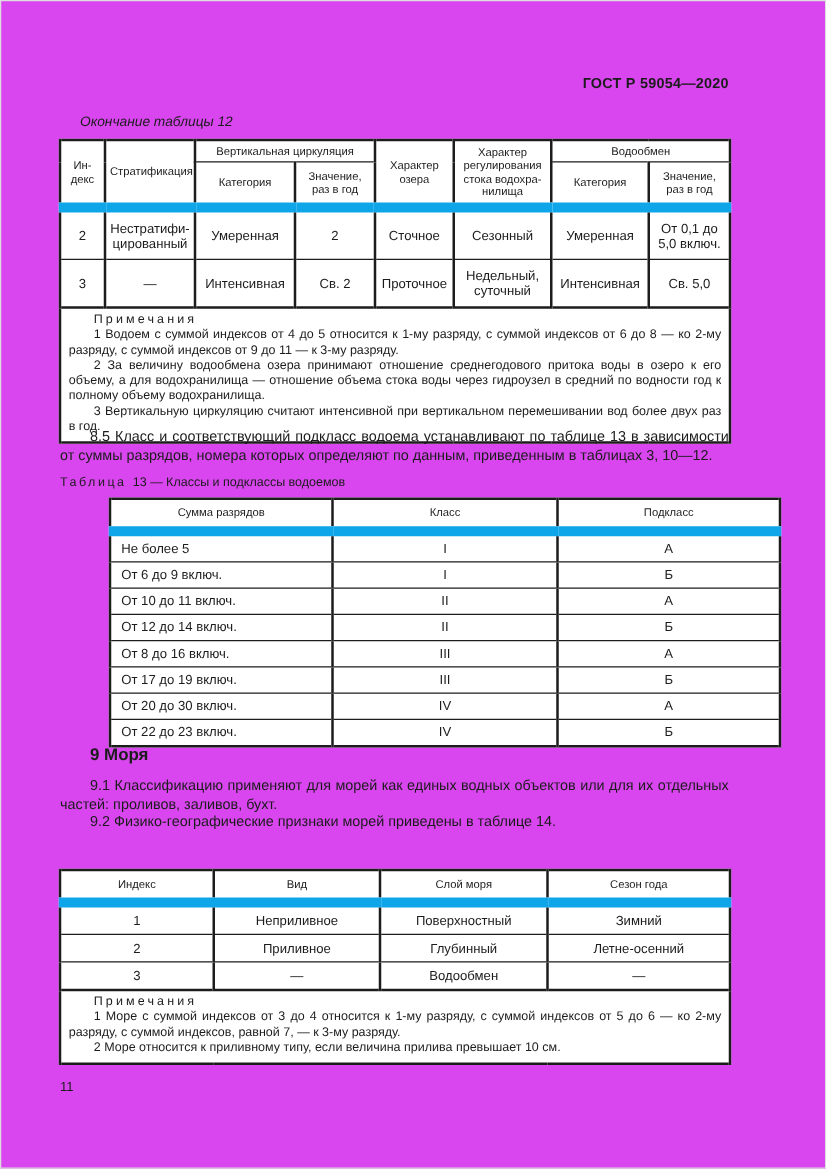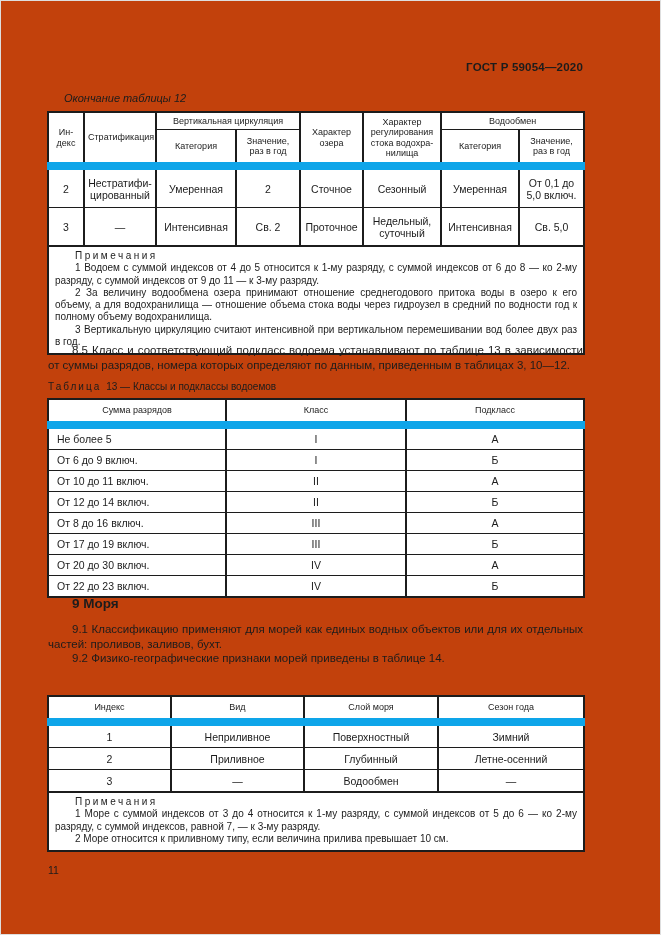--- a/index.html
+++ b/index.html
@@ -1,17 +1,17 @@
 <!DOCTYPE html>
 <html lang="ru"><head>
 <meta charset="utf-8">
 <style>
   html,body { margin:0; padding:0; background:#fff; }
   .page {
-    position:relative; width:661px; height:935px; background:#c2410c;
+    position:relative; width:661px; height:935px; background:#d946ef;
     font-family:"Liberation Sans","DejaVu Sans",sans-serif; color:#1c1c1c;
     box-shadow: inset 0 0 0 1px #dedede; overflow:hidden;
   }
   .abs { position:absolute; }
   .doc-header { left:48px; top:61px; width:535px; text-align:right; font-weight:bold; font-size:11.5px; letter-spacing:.2px; }
   .caption-italic { left:64px; top:92px; font-style:italic; font-size:11px; }
 
   table { position:absolute; left:47px; border-collapse:collapse; table-layout:fixed; background:#fff; border:2px solid #1c1c1c; }
   th,td { border:1px solid #1c1c1c; border-left-width:2px; border-right-width:2px; padding:1px 3px; overflow:hidden; }
   th { font-weight:normal; font-size:9px; line-height:10.5px; text-align:center; vertical-align:middle; }
@@ -29,21 +29,21 @@
   .note { margin:0; text-indent:20px; text-align:justify; }
 
   .body-par { left:48px; width:535px; font-size:11.5px; line-height:15px; text-align:justify; text-indent:24px; margin:0; }
   #para85 { top:343px; }
 
   .table-caption { left:48px; font-size:10px; white-space:nowrap; }
   .cap-word { letter-spacing:2px; }
   .cap-rest { margin-left:5px; }
   #caption13 { top:381px; }
 
-  .t13 { top:398px; width:536px; }
+  .t13 { top:398px; width:536px;margin-left:40px; }
   .t13 thead th { height:19px; }
   .t13 tbody td { height:18px; }
   .t13 td.left { text-align:left; padding-left:8px; }
 
   #heading9 { left:72px; top:596px; font-size:13.5px; font-weight:bold; }
   #para91 { top:622px; line-height:14.5px; }
   #para92 { top:651px; }
   #caption14 { top:673px; }
 
   .t14 { top:695px; width:536px; }

